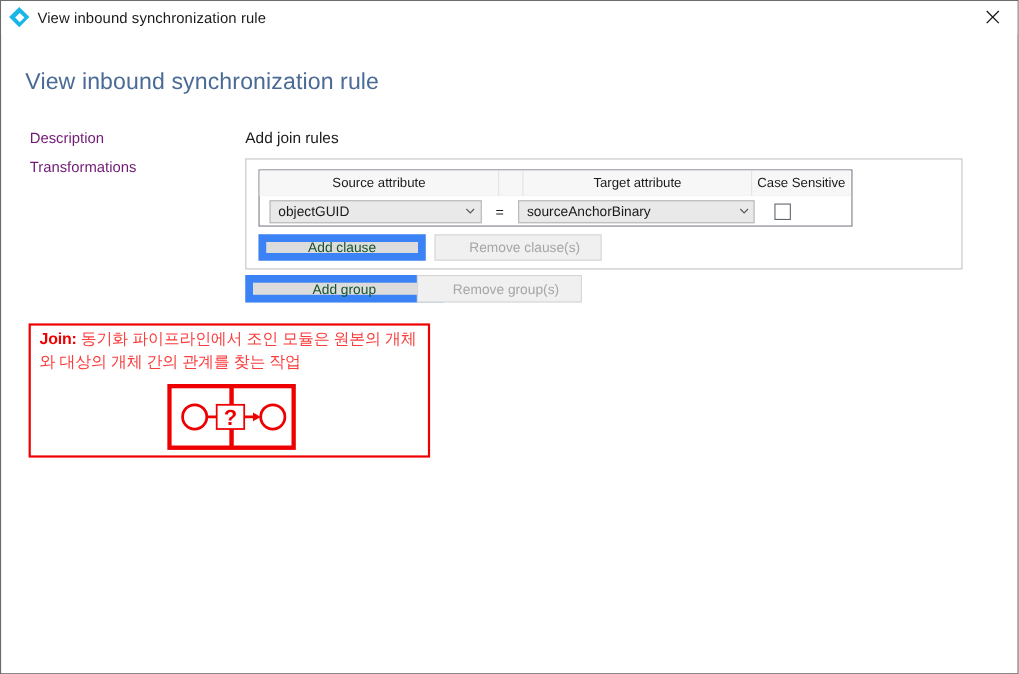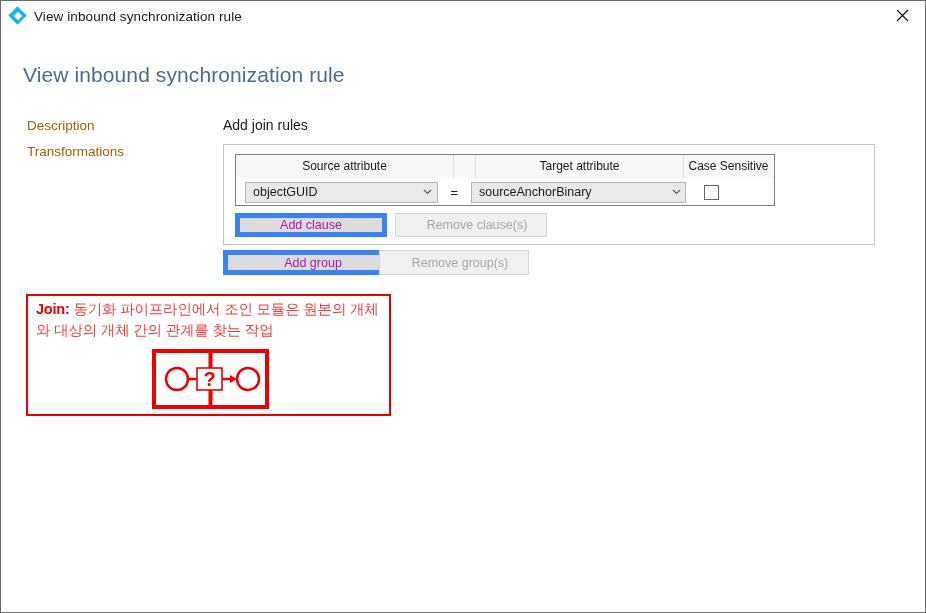--- a/index.html
+++ b/index.html
@@ -91,21 +91,21 @@
     position: absolute;
     left: 20px;
     top: 112px;
     width: 168px;
   }
   .nav-item {
     height: 26px;
     line-height: 26px;
     padding-left: 6px;
     font-size: 13.5px;
-    color: #a16207;
+    color: #701a75;
     cursor: default;
     white-space: nowrap;
   }
   .nav-item.selected {
     background: #eaeaea;
   }
 
   
   .section-title {
     position: absolute;
@@ -215,23 +215,23 @@
     width: 15px; height: 15px;
     border: 1px solid #5f6771;
     background: #ffffff;
     cursor: default;
   }
 
   
   .btn {
     font-family: "Liberation Sans", sans-serif;
     font-size: 12.5px;
-    color: #a21caf;
+    color: #14532d;
     background: #dcdcdc;
-    border: 5px solid #3b82f6;
+    border: 7px solid #3b82f6;
     display: inline-flex;
     align-items: center;
     justify-content: center;
     cursor: default;
     user-select: none;
   }
   .btn.disabled {
     background: #f0f0f0;
     border: 1px solid #d5d5d5;
     color: #a6a6a6;

